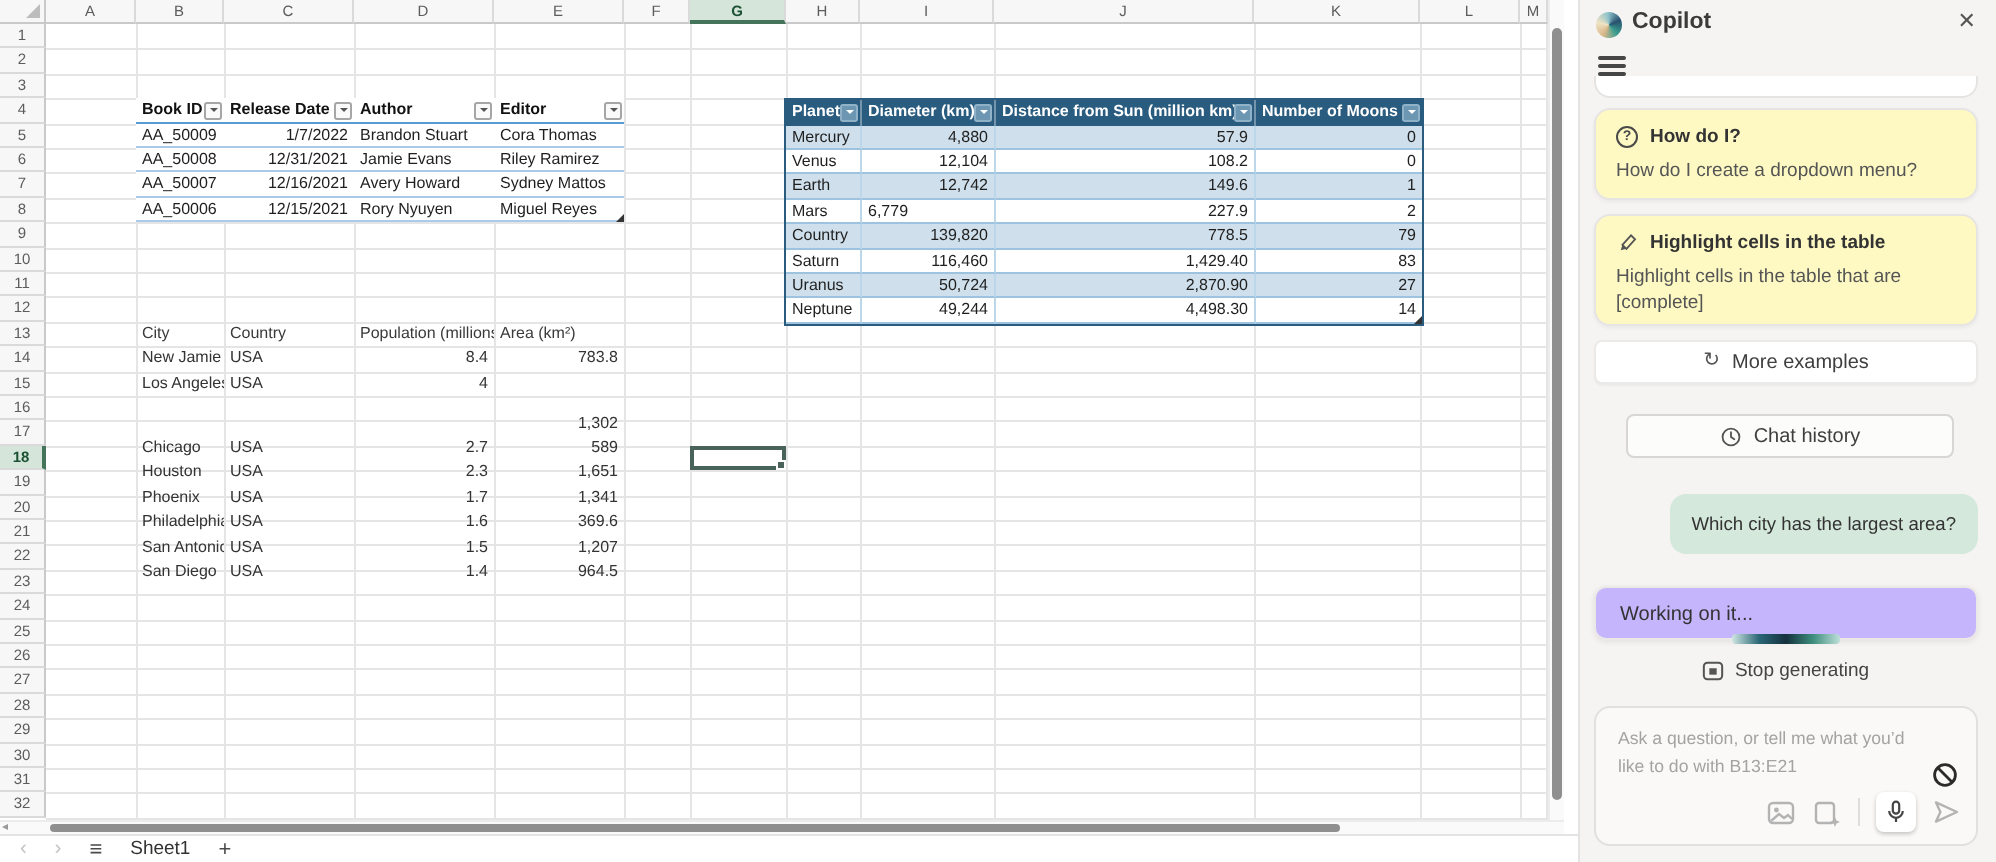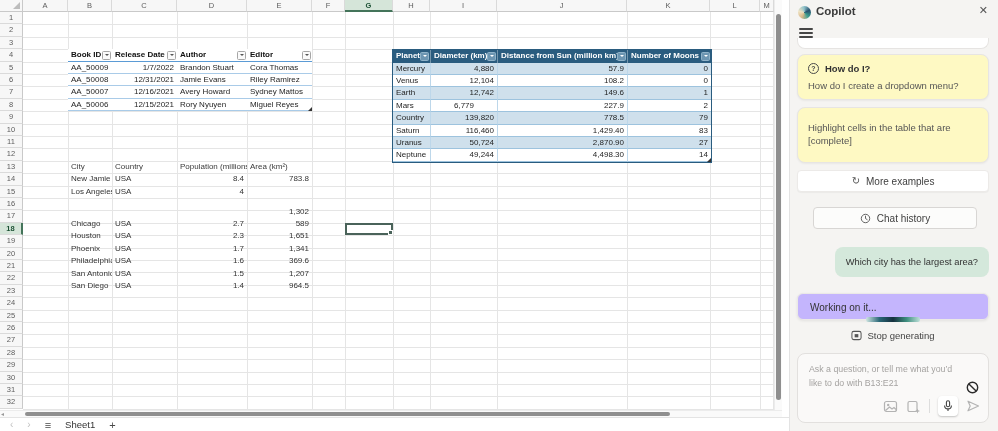--- a/index.html
+++ b/index.html
@@ -266,21 +266,21 @@
           <div class="tcell" style="width: 83px; text-align: right;">0</div>
         </div>
         <div class="trow">
           <div class="tcell" style="width: 38px; text-align: left;">Earth</div>
           <div class="tcell" style="width: 67px; text-align: right;">12,742</div>
           <div class="tcell" style="width: 130px; text-align: right;">149.6</div>
           <div class="tcell" style="width: 83px; text-align: right;">1</div>
         </div>
         <div class="trow">
           <div class="tcell" style="width: 38px; text-align: left;">Mars</div>
-          <div class="tcell" style="width: 67px; text-align: center;">6,779</div>
+          <div class="tcell" style="width: 67px; text-align: left;">6,779</div>
           <div class="tcell" style="width: 130px; text-align: right;">227.9</div>
           <div class="tcell" style="width: 83px; text-align: right;">2</div>
         </div>
         <div class="trow">
           <div class="tcell" style="width: 38px; text-align: left;">Country</div>
           <div class="tcell" style="width: 67px; text-align: right;">139,820</div>
           <div class="tcell" style="width: 130px; text-align: right;">778.5</div>
           <div class="tcell" style="width: 83px; text-align: right;">79</div>
         </div>
         <div class="trow">
@@ -391,20 +391,29 @@
 
     <div class="card card1">
       <div class="card-title">
         <span class="qicon">?</span>
         <span>How do I?</span>
       </div>
       <div class="card-body">How do I create a dropdown menu?</div>
     </div>
 
     <div class="card card2">
+      <div class="card-title">
+        <span>
+          <svg width="11" height="11" viewBox="0 0 12 12">
+              <path d="M3.5 7 L8.2 1.8 L10.4 4 L5.7 9.2 Z" fill="none" stroke="#555" stroke-width="1"></path>
+              <path d="M3.5 7 L2.6 9.9 L5.7 9.2 Z" fill="#555"></path>
+            </svg>
+        </span>
+        <span>Highlight cells in the table</span>
+      </div>
       <div class="card-body">Highlight cells in the table that are [complete]</div>
     </div>
 
     <div class="more-btn">
       <span class="sync-glyph">↻</span>
       <span>More examples</span>
     </div>
 
     <div class="hist-btn">
       <span>

